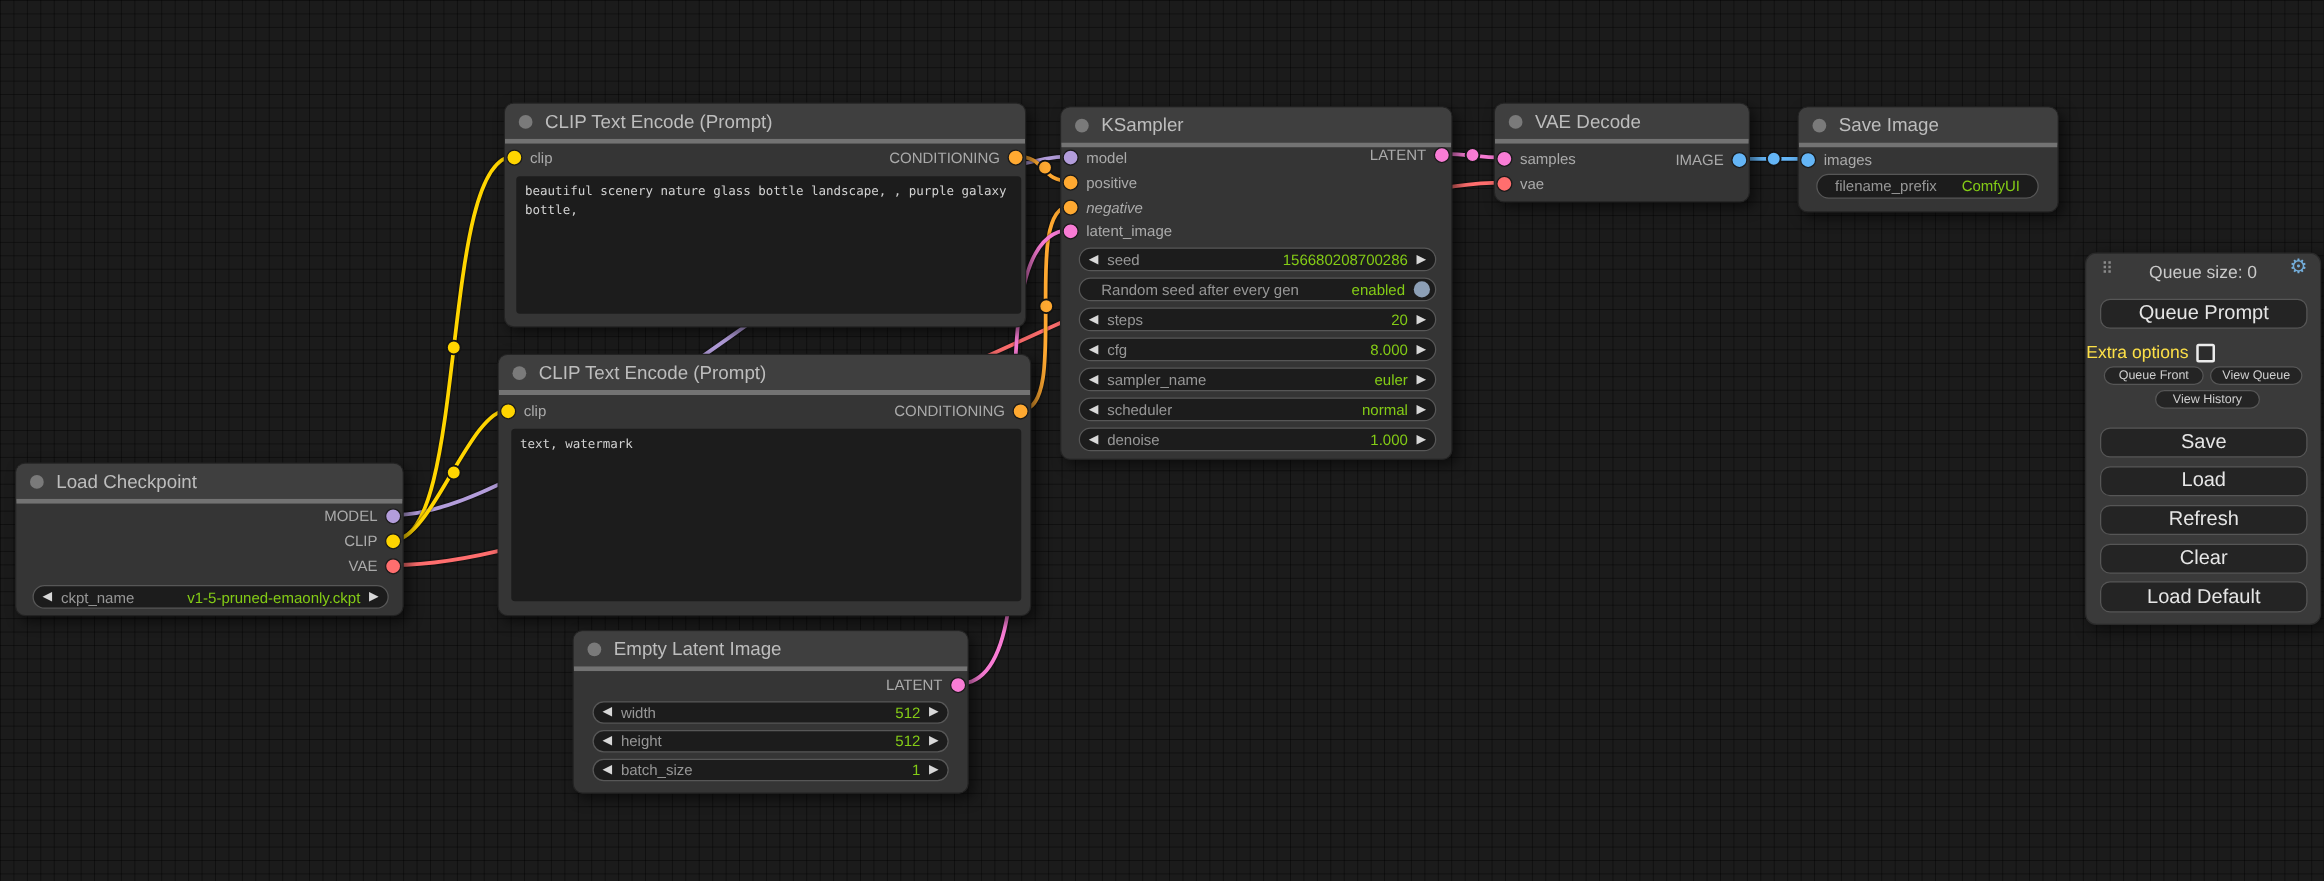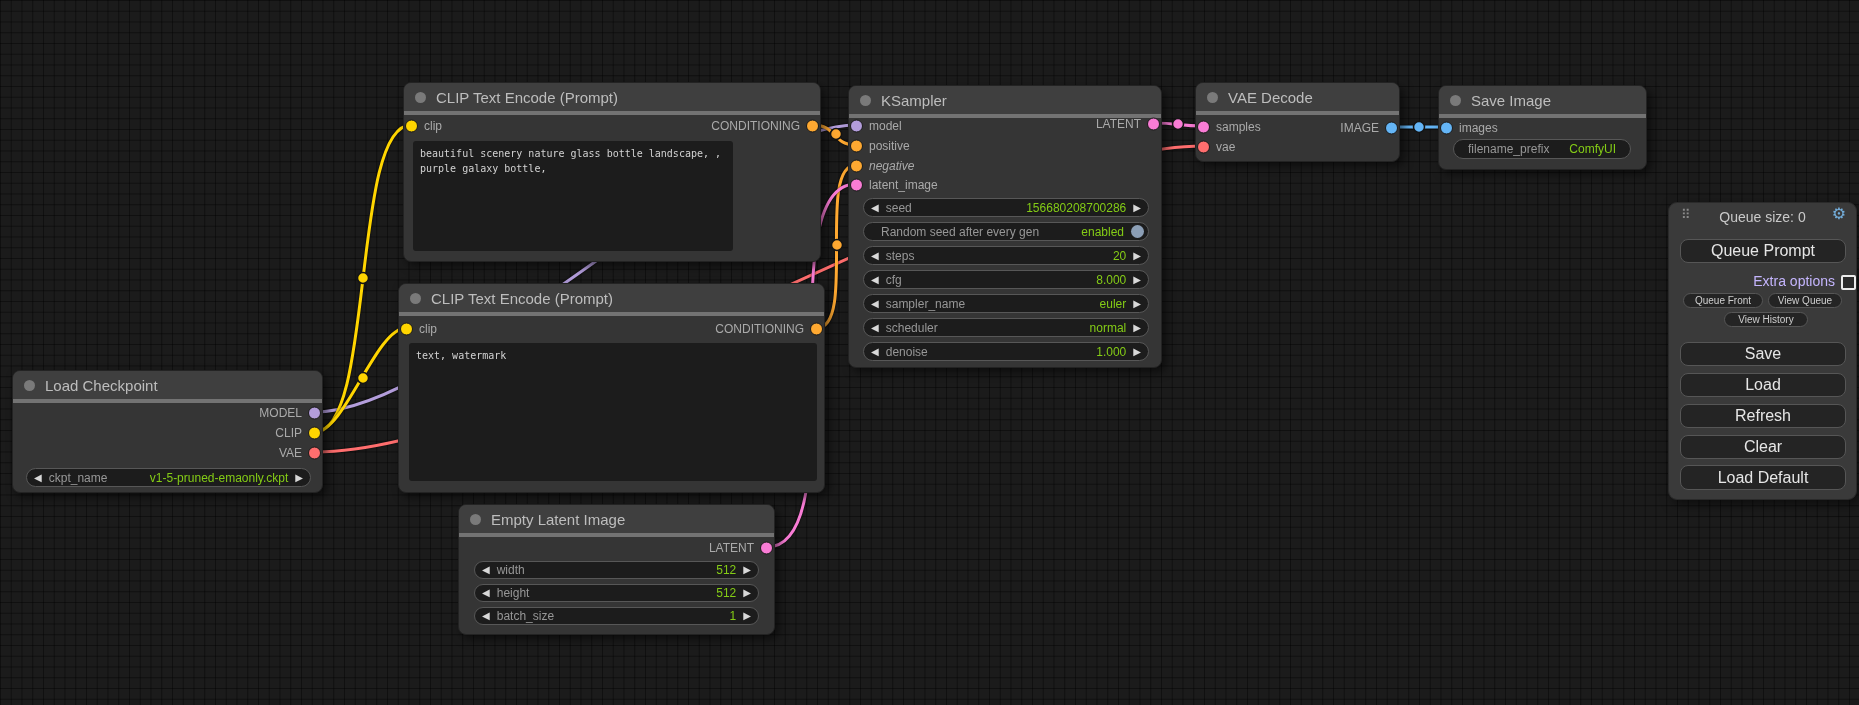--- a/index.html
+++ b/index.html
@@ -37,21 +37,21 @@
     padding:5px 7px;box-sizing:border-box;white-space:pre-wrap;word-break:break-word;}
   .qpanel{position:absolute;left:1668px;top:202px;width:187px;height:296px;background:#3a3a3a;
     border:1px solid #2a2a2a;border-radius:9px;box-shadow:4px 4px 12px rgba(0,0,0,.55);z-index:3;}
   .qhead{position:absolute;left:0;top:6px;width:100%;height:20px;text-align:center;color:#c9c9c9;font-size:14px;}
   .qhandle{position:absolute;left:12px;top:4px;color:#8a8a8a;font-size:13px;letter-spacing:-1px;}
   .qgear{position:absolute;right:10px;top:3px;font-size:16px;line-height:1;}
   .qbtn{position:absolute;left:11px;width:166px;background:#242424;border:1.5px solid #565656;border-radius:8px;
     color:#e6e6e6;text-align:center;box-sizing:border-box;display:flex;align-items:center;justify-content:center;}
   .qbtn.big{height:24px;font-size:16px;}
   .qbtn.small{width:auto;height:15px;font-size:10px;border-radius:8px;border-width:1px;color:#cfcfcf;}
-  .extra{position:absolute;top:70px;left:0;width:100%;height:16px;text-align:right;color:#c4b5fd;font-size:14px;}
+  .extra{position:absolute;top:70px;left:0;width:100%;height:16px;text-align:left;color:#fde047;font-size:14px;}
   .checkbox{display:inline-block;width:11px;height:11px;border:2px solid #ececec;border-radius:2px;
     background:#2c2c2c;vertical-align:middle;margin-left:6px;}
 </style>
 </head>
 <body>
 
 <div class="canvas">
 
   <svg class="wires" width="1859" height="705">
     <path d="M315,412 C450,412 721,125 856,125" style="stroke: rgb(179, 157, 219);"></path>
@@ -100,21 +100,21 @@
     <div class="node-title">
       <span class="tdot" style="background-color: rgb(122, 122, 122);"></span>
       <span>CLIP Text Encode (Prompt)</span>
     </div>
     <div class="prow" style="top:33px;">
       <span class="pdot in" style="background-color: rgb(255, 213, 0);"></span>
       <span class="plabel in">clip</span>
       <span class="plabel out">CONDITIONING</span>
       <span class="pdot out" style="background-color: rgb(255, 169, 49);"></span>
     </div>
-    <div class="ta" style="left:9px;top:58px;width:320px;height:110px;">beautiful scenery nature glass bottle landscape, , purple galaxy bottle,</div>
+    <div class="ta" style="left:9px;top:58px;width:404px;height:110px;">beautiful scenery nature glass bottle landscape, , purple galaxy bottle,</div>
   </div>
 
   <div class="node" style="left:398px;top:283px;width:427px;height:210px;">
     <div class="node-title">
       <span class="tdot" style="background-color: rgb(122, 122, 122);"></span>
       <span>CLIP Text Encode (Prompt)</span>
     </div>
     <div class="prow" style="top:35px;">
       <span class="pdot in" style="background-color: rgb(255, 213, 0);"></span>
       <span class="plabel in">clip</span>

